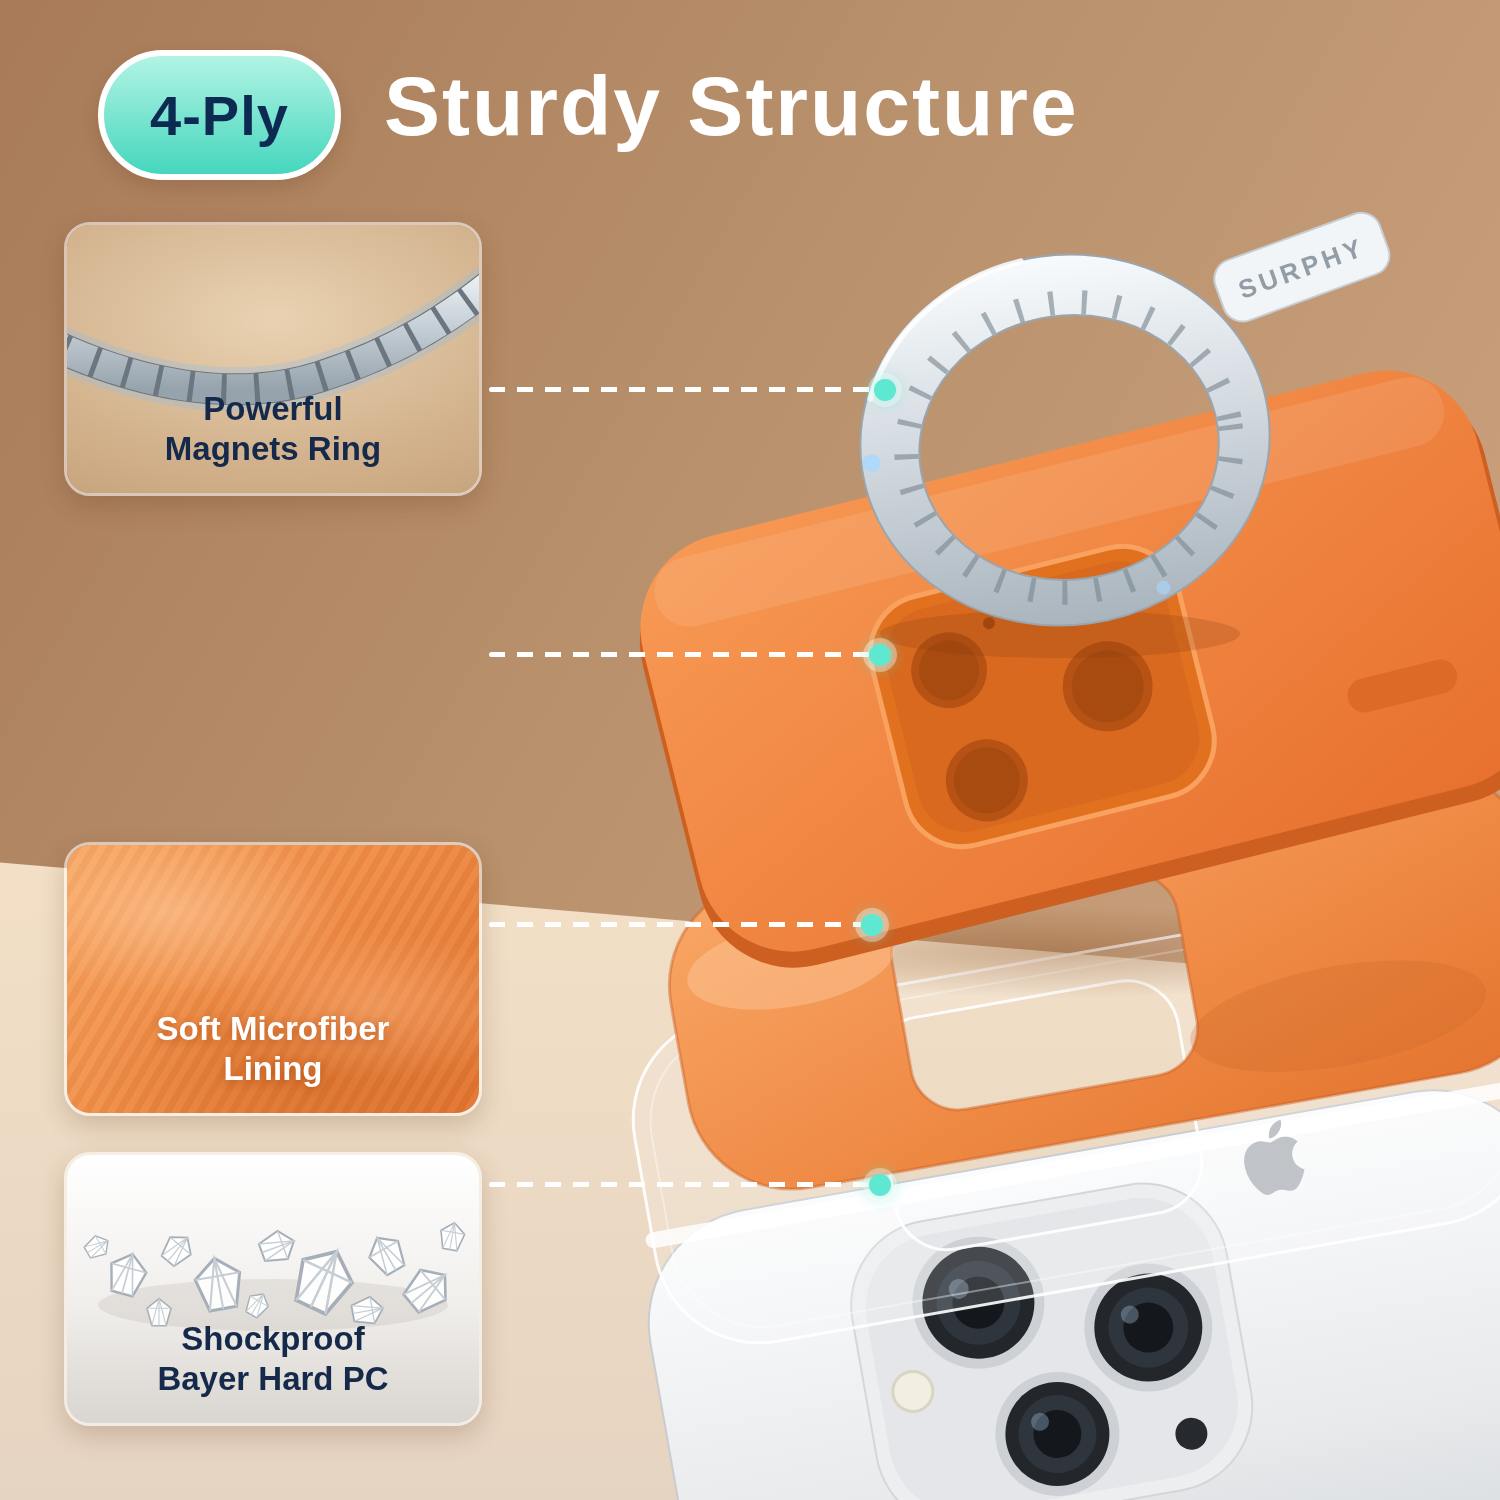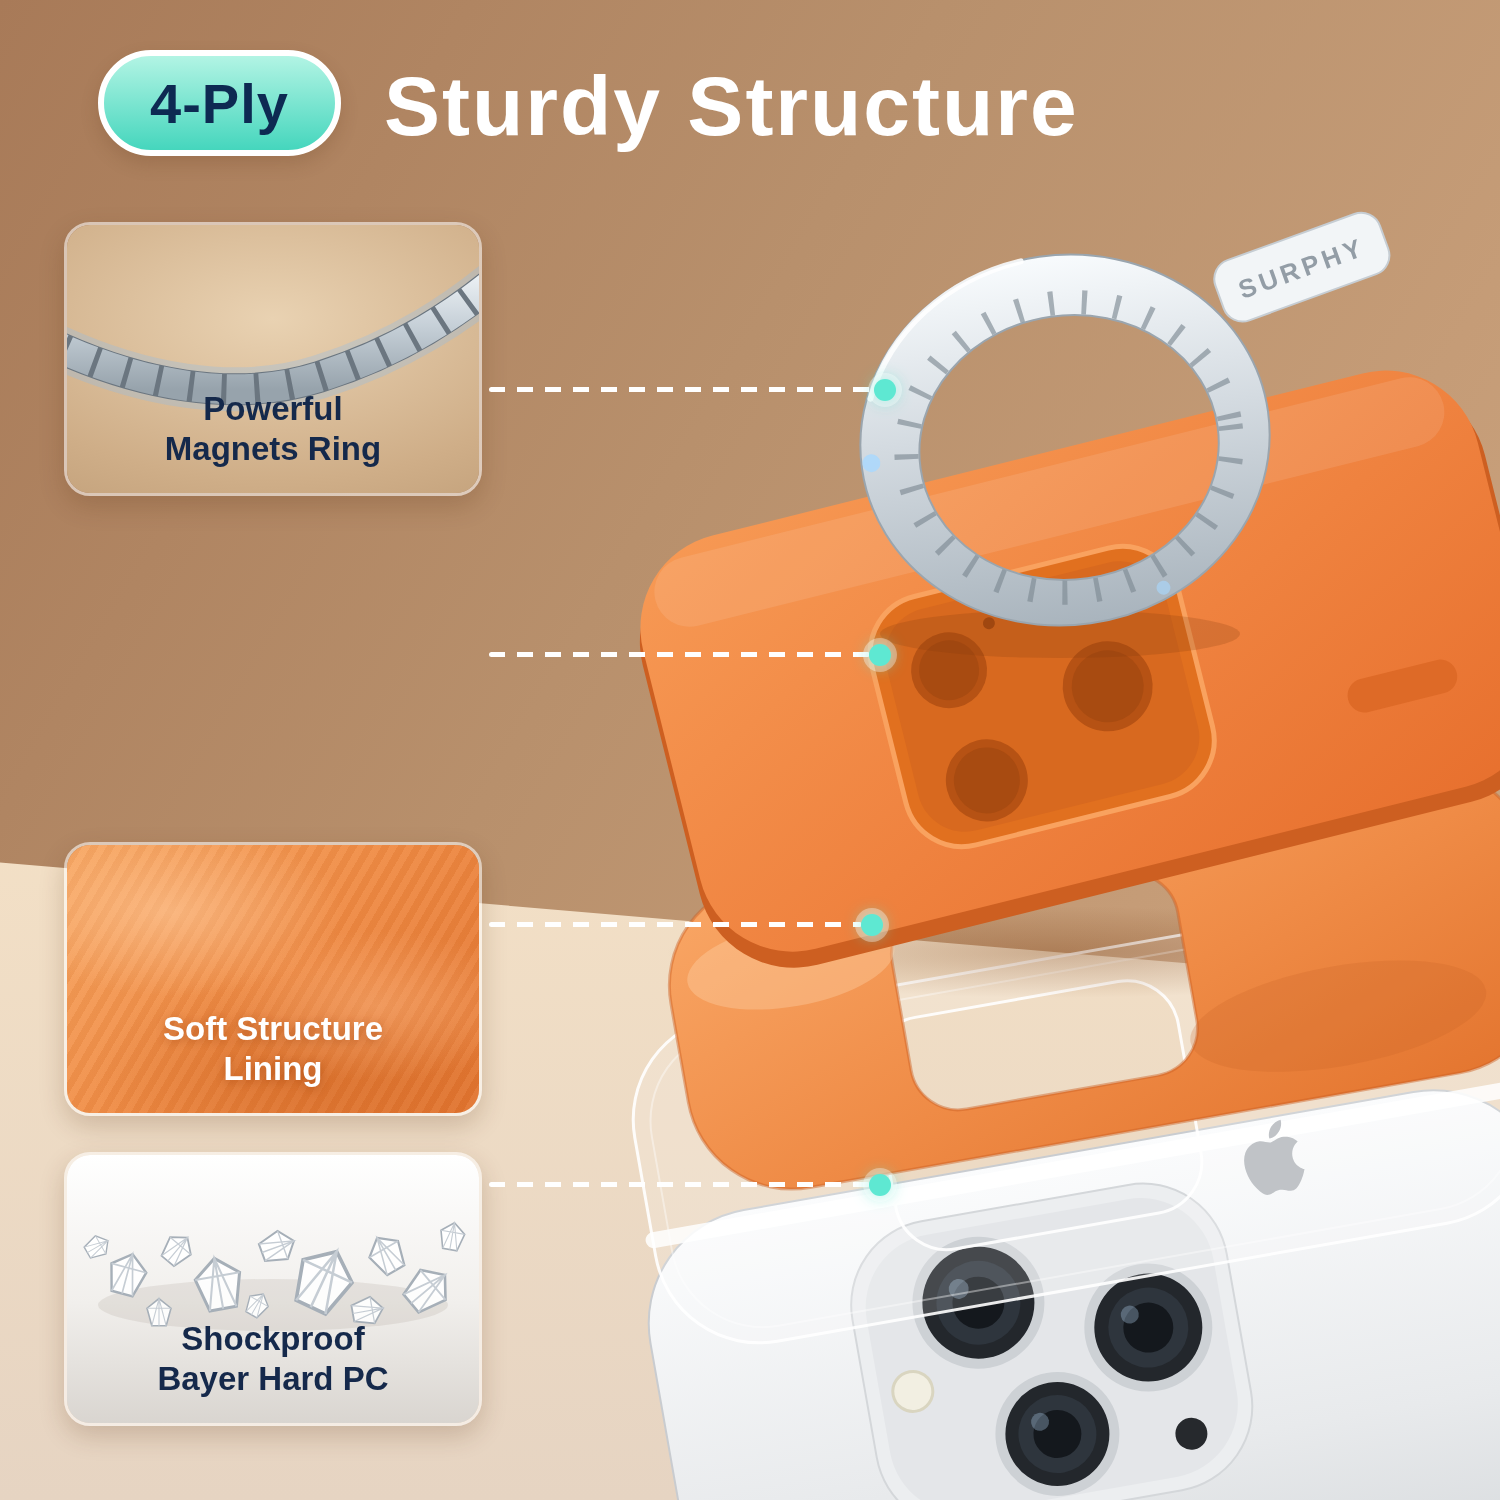--- a/index.html
+++ b/index.html
@@ -10,21 +10,21 @@
   
   .bg-top{position:absolute;inset:0;z-index:0;
     background:linear-gradient(120deg,#a87a58 0%,#b8906c 40%,#c59c77 70%,#cfa883 100%);}
   .bg-bottom{position:absolute;inset:0;z-index:0;
     background:linear-gradient(180deg,#ecd0b2 0%,#f3e0c6 55%,#e6d4c2 100%);
     clip-path:polygon(0 57.5%,100% 66%,100% 100%,0 100%);}
 
   
   .header{position:absolute;left:0;top:0;width:1500px;z-index:4;}
   .badge{position:absolute;left:98px;top:50px;height:86px;display:flex;align-items:center;
-    padding:4px 46px;border-radius:70px;border:6px solid #ffffff;
+    padding:16px 46px;border-radius:70px;border:6px solid #ffffff;
     background:linear-gradient(180deg,#b2f4e4 0%,#45d6bd 100%);
     font-size:56px;font-weight:bold;color:#0d2a52;letter-spacing:1px;
     box-shadow:0 8px 18px rgba(90,50,20,0.18);}
   .title{position:absolute;left:372px;top:46px;margin:12px;
     font-size:84px;font-weight:bold;color:#ffffff;letter-spacing:2px;white-space:nowrap;}
 
   
   .card{position:absolute;left:64px;width:412px;height:268px;border-radius:26px;
     overflow:hidden;z-index:2;border:3px solid rgba(255,255,255,0.55);
     box-shadow:0 10px 26px rgba(80,40,10,0.20);}
@@ -200,21 +200,21 @@
         <path d="M-30 112 C 70 162, 170 178, 252 152 C 332 127, 392 88, 445 42" fill="none" stroke="url(#metalG)" stroke-width="30" stroke-dasharray="28 5"></path>
       </svg>
     </div>
     <div class="caption">Powerful
 Magnets Ring</div>
   </div>
 
 
   <div class="card card-3">
     <div class="art art-microfiber"></div>
-    <div class="caption light">Soft Structure
+    <div class="caption light">Soft Microfiber
 Lining</div>
   </div>
 
   <div class="card card-4">
     <div class="art art-crystals">
       <svg viewBox="0 0 412 268">
         <defs>
           <g id="gem-shape">
             <path class="gem-body" d="M0 -18 L15 -6 L9 16 L-9 16 L-15 -6 Z"></path>
             <path class="gem-facets" d="M0 -18 L0 16 M-15 -6 L15 -6 M-9 16 L0 -18 L9 16"></path>

